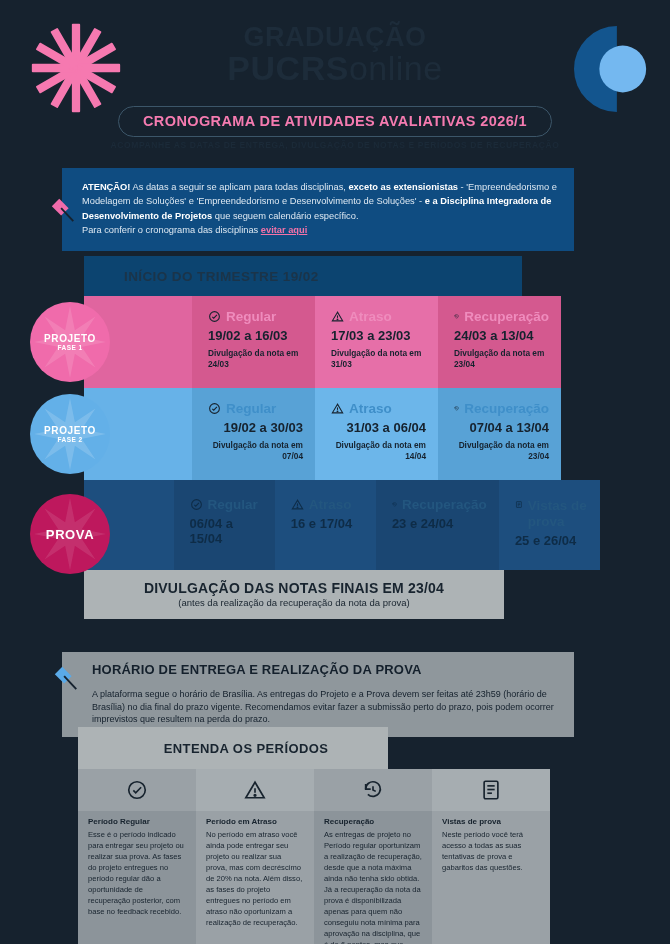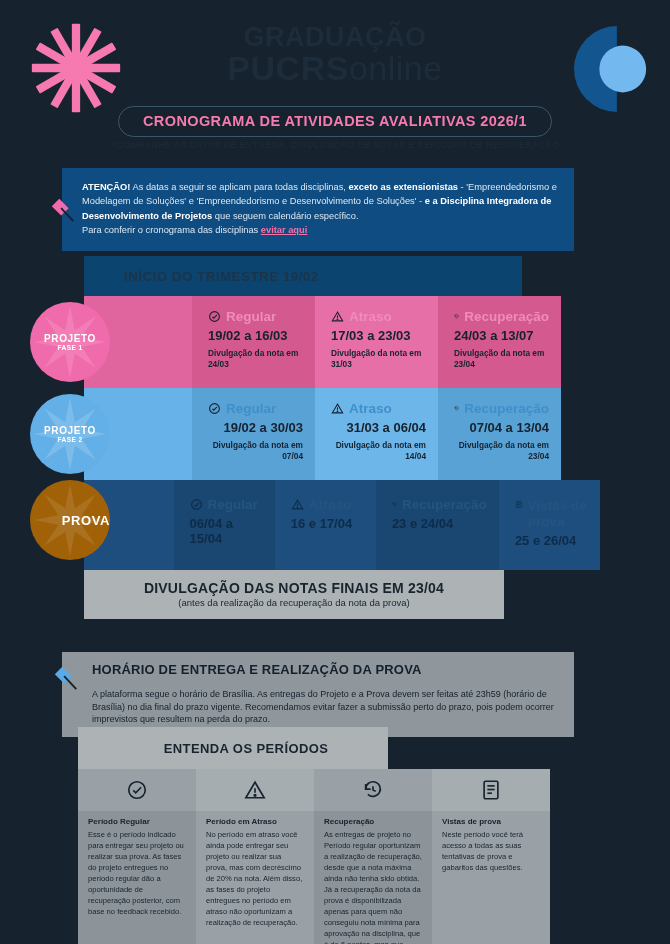--- a/index.html
+++ b/index.html
@@ -106,21 +106,21 @@
   .badge-circle {
     position:absolute; left:-54px; width:80px; height:80px; border-radius:50%;
     display:flex; flex-direction:column; align-items:center; justify-content:center;
     color:#fff; z-index:5; overflow:hidden;
   }
   .badge-circle .star { position:absolute; inset:0; }
   .badge-circle .bt { font-size:10px; font-weight:bold; letter-spacing:0.6px; position:relative; }
   .badge-circle .bs { font-size:6.5px; font-weight:bold; letter-spacing:0.4px; position:relative; }
   .bc1 { background:#f06bab; top:6px; }
   .bc2 { background:#63b0e8; top:6px; }
-  .bc3 { background:#a16207; top:0;align-items:flex-end; }
+  .bc3 { background:#be185d; top:14px; }
   .bc3 .bt { font-size:13px; }
 
   .notas-bar {
     width:420px; background:#adb3b5; color:#18242f;
     padding:10px 0 11px; text-align:center;
   }
   .notas-bar .n1 { font-size:14px; font-weight:bold; letter-spacing:0.2px; }
   .notas-bar .n2 { font-size:9.5px; margin-top:1px; }
 
   
@@ -246,21 +246,21 @@
     </div>
     <div class="cell c3">
       <div class="cell-title">
         <svg class="ic" width="13" height="13" viewBox="0 0 24 24" fill="none" stroke="currentColor" stroke-width="2">
             <path d="M4 11a8 8 0 1 1 2.4 5.7"></path>
             <polyline points="4,5.5 4,11 9.5,11"></polyline>
             <polyline points="12,8 12,12 15,13.5"></polyline>
           </svg>
         <span>Recuperação</span>
       </div>
-      <div class="cell-dates">24/03 a 13/07</div>
+      <div class="cell-dates">24/03 a 13/04</div>
       <div class="cell-note">Divulgação da nota em 23/04</div>
     </div>
   </div>
 
   <div class="tl-row row-p2">
     <div class="badge-circle bc2">
       <svg class="star" viewBox="0 0 80 80">
         <g fill="#ffffff" opacity="0.16">
           <polygon points="40,4 46,34 76,40 46,46 40,76 34,46 4,40 34,34"></polygon>
           <polygon points="40,4 46,34 76,40 46,46 40,76 34,46 4,40 34,34" transform="rotate(45 40 40)"></polygon>

